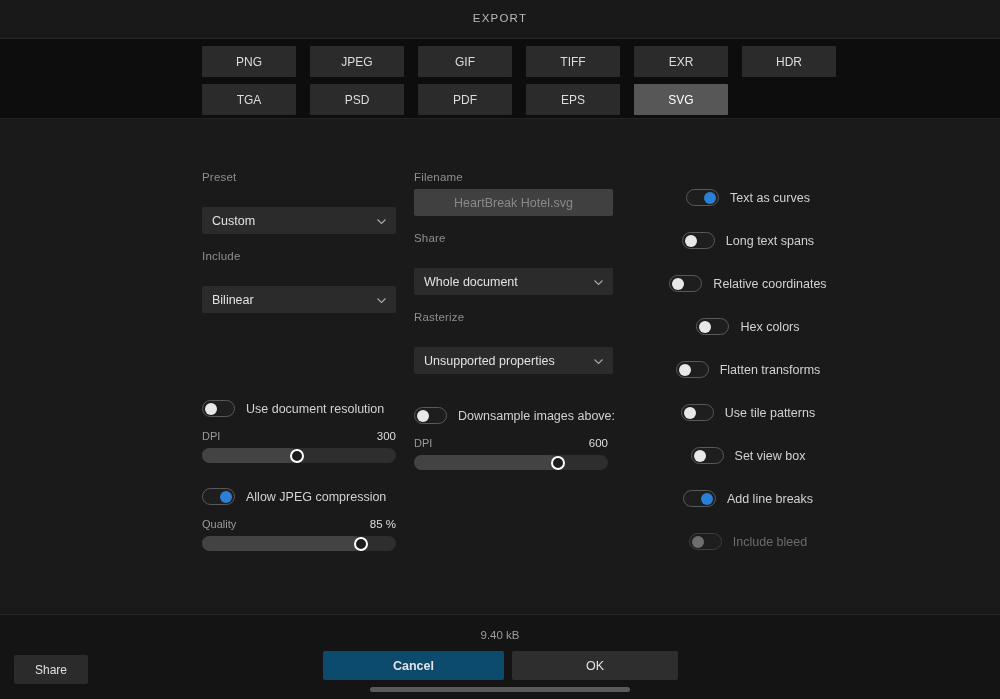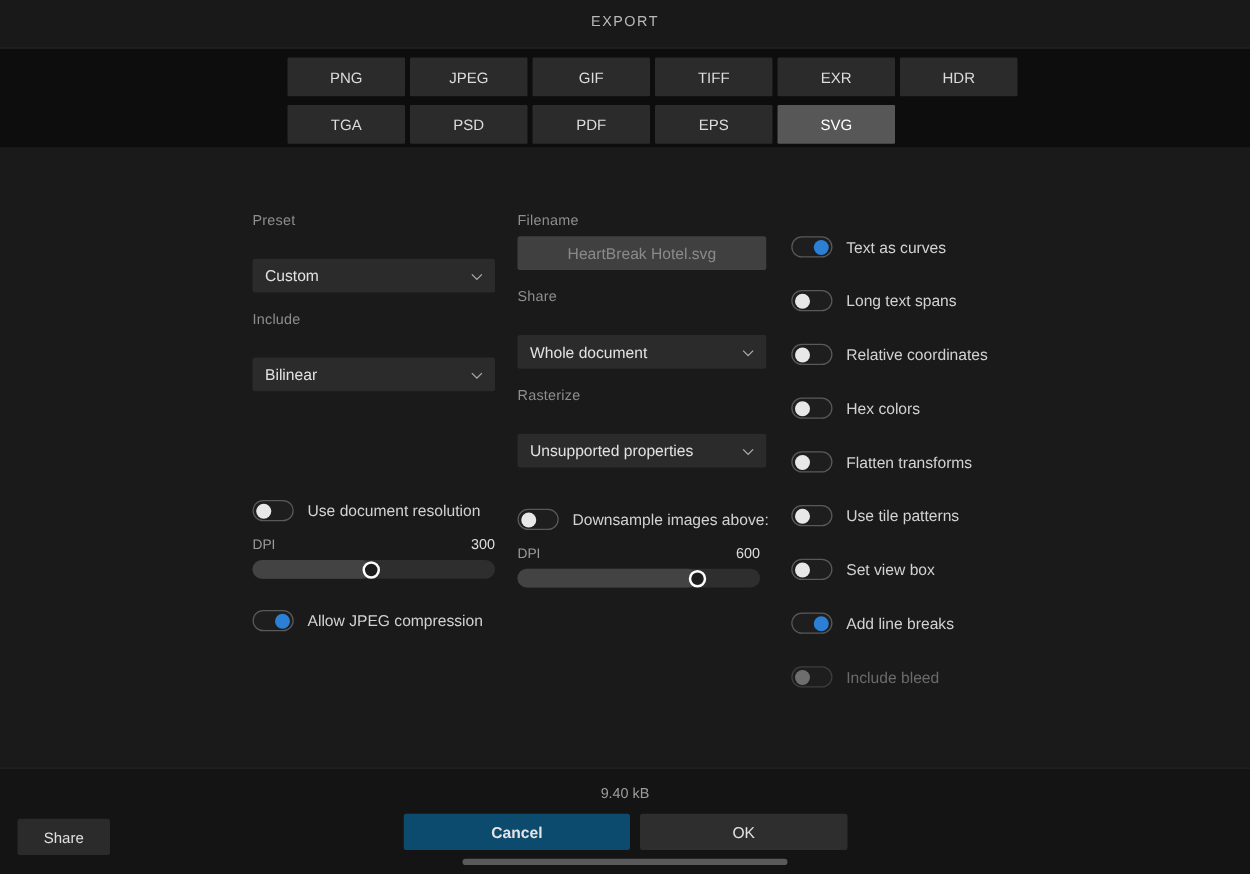--- a/index.html
+++ b/index.html
@@ -22,21 +22,21 @@
     text-align: center;
     font-size: 11.5px; letter-spacing: 1.2px; color: #b9b9b9;
   }
 
   
   .formatband {
     position: absolute; left: 0; top: 39px; width: 1000px; height: 80px;
     background: #0d0d0d;
     border-bottom: 1px solid #232323;
   }
-  .fmt-row { position: absolute; left: 202px; display: flex; gap: 4px; margin-left: 28px; }
+  .fmt-row { position: absolute; left: 202px; display: flex; gap: 14px; }
   .fmt-row.r1 { top: 7px; }
   .fmt-row.r2 { top: 45px; }
   .fmt-btn {
     width: 94px; height: 31px;
     background: #2b2b2b;
     display: flex; align-items: center; justify-content: center;
     font-size: 12px; color: #dcdcdc;
     border-radius: 1px;
   }
   .fmt-btn.selected { background: #575757; color: #ffffff; }
@@ -109,21 +109,21 @@
   .track .fill {
     position: absolute; left: 0; top: 0; height: 15px;
     background: #434343; border-radius: 8px;
   }
   .track .knob {
     position: absolute; top: 50%; margin-top: -7px; margin-left: -7px;
     width: 14px; height: 14px; border-radius: 50%;
     background: #1d1d1d; border: 2.5px solid #ffffff;
   }
 
-  .right-row { margin-bottom: 26px; }
+  .right-row { margin-bottom: 26px; justify-content: center; }
 
   
   .footer {
     position: absolute; left: 0; top: 614px; width: 1000px; height: 85px;
     background: #141414;
     border-top: 1px solid #242424;
   }
   .filesize {
     position: absolute; left: 0; top: 14px; width: 1000px; text-align: center;
     font-size: 11.5px; color: #9d9d9d;
@@ -229,20 +229,30 @@
 
       <div style="height:25px"></div>
 
       <div class="toggle-row">
         <div class="switch on">
             <span class="knob"></span>
           </div>
         <div class="toggle-label">Allow JPEG compression</div>
       </div>
 
+      <div class="slider-block">
+        <div class="slider-head">
+          <span>Quality</span>
+          <span class="val">85 %</span>
+        </div>
+        <div class="track">
+          <div class="fill" style="width:82%"></div>
+          <div class="knob" style="left:82%"></div>
+        </div>
+      </div>
 
     </div>
 
     <div class="col col-mid">
 
       <div class="group">
         <div class="field-label">Filename</div>
         <div class="textfield">HeartBreak Hotel.svg</div>
       </div>
 

